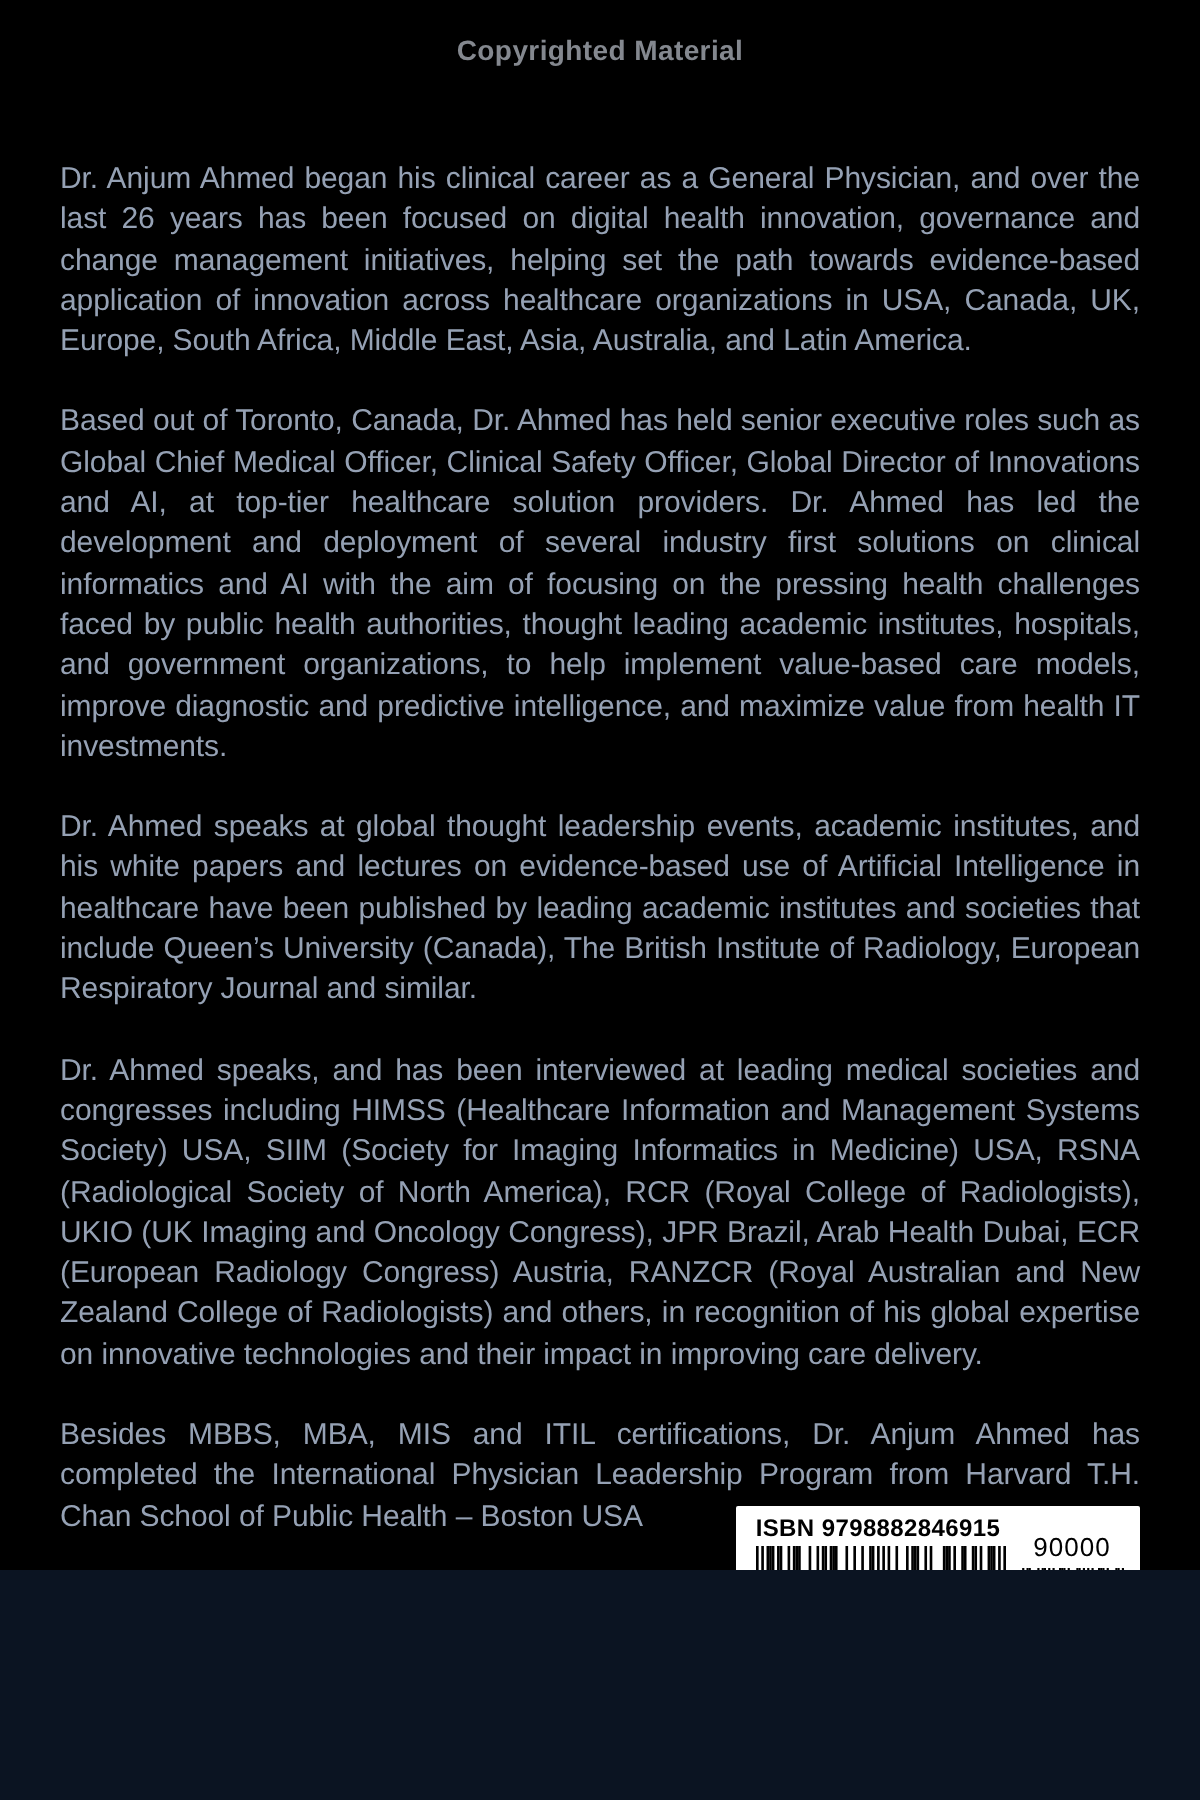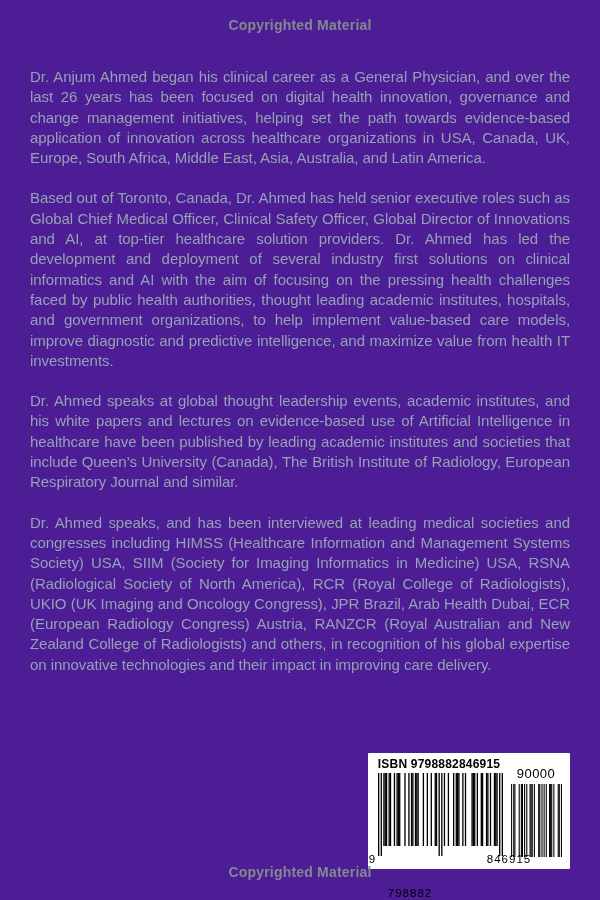--- a/index.html
+++ b/index.html
@@ -1,35 +1,35 @@
 <!DOCTYPE html>
 <html lang="en"><head>
 <meta charset="utf-8">
 <style>
   html,body{margin:0;padding:0;background:#0b1422;}
   .cover{
     position:relative;
-    width:600px;height:900px;
-    background:#4c1d95;
+    width:600px;height:785px;
+    background:#000000;
     overflow:hidden;
     font-family:"Liberation Sans",sans-serif;
   }
   .copyright{
     position:absolute;left:0;width:100%;
     text-align:center;
     color:#84888f;
     font-size:14px;
     font-weight:700;
     letter-spacing:.2px;
   }
   .copyright.top{top:17px;}
   .copyright.bottom{top:864px;}
   .bio{
     position:absolute;
-    left:30px;top:67px;width:540px;
+    left:30px;top:80px;width:540px;
     color:#95a1b4;
     font-size:15px;
     line-height:20.3px;
     letter-spacing:-.05px;
     text-align:justify;
     hyphens:auto;
     -webkit-hyphens:auto;
   }
   .bio p{margin:0 0 20px 0;}
   .barcode-box{
@@ -73,20 +73,21 @@
 
 <div class="cover">
 
   <div class="copyright top">Copyrighted Material</div>
 
   <div class="bio">
     <p>Dr. Anjum Ahmed began his clinical career as a General Physician, and over the last 26 years has been focused on digital health innovation, governance and change management initiatives, helping set the path towards evidence-based application of innovation across healthcare organizations in USA, Canada, UK, Europe, South Africa, Middle East, Asia, Australia, and Latin America.</p>
     <p>Based out of Toronto, Canada, Dr. Ahmed has held senior executive roles such as Global Chief Medical Officer, Clinical Safety Officer, Global Director of Innovations and AI, at top-tier healthcare solution providers. Dr. Ahmed has led the development and deployment of several industry first solutions on clinical informatics and AI with the aim of focusing on the pressing health challenges faced by public health authorities, thought leading academic institutes, hospitals, and government organizations, to help implement value-based care models, improve diagnostic and predictive intelligence, and maximize value from health IT investments.</p>
     <p>Dr. Ahmed speaks at global thought leadership events, academic institutes, and his white papers and lectures on evidence-based use of Artificial Intelligence in healthcare have been published by leading academic institutes and societies that include Queen’s University (Canada), The British Institute of Radiology, European Respiratory Journal and similar.</p>
     <p>Dr. Ahmed speaks, and has been interviewed at leading medical societies and congresses including HIMSS (Healthcare Information and Management Systems Society) USA, SIIM (Society for Imaging Informatics in Medicine) USA, RSNA (Radiological Society of North America), RCR (Royal College of Radiologists), UKIO (UK Imaging and Oncology Congress), JPR Brazil, Arab Health Dubai, ECR (European Radiology Congress) Austria, RANZCR (Royal Australian and New Zealand College of Radiologists) and others, in recognition of his global expertise on innovative technologies and their impact in improving care delivery.</p>
+    <p>Besides MBBS, MBA, MIS and ITIL certifications, Dr. Anjum Ahmed has completed the International Physician Leadership Program from Harvard T.H. Chan School of Public Health – Boston USA</p>
   </div>
 
   <div class="barcode-box">
     <div class="isbn-label">ISBN 9798882846915</div>
 
     <svg id="ean13" class="ean13" viewBox="0 0 125 84" preserveAspectRatio="none">
         <rect x="0.000" y="0" width="1.316" height="83" fill="#000"></rect>
         <rect x="2.632" y="0" width="1.316" height="83" fill="#000"></rect>
         <rect x="5.263" y="0" width="1.316" height="73" fill="#000"></rect>
         <rect x="6.579" y="0" width="1.316" height="73" fill="#000"></rect>

